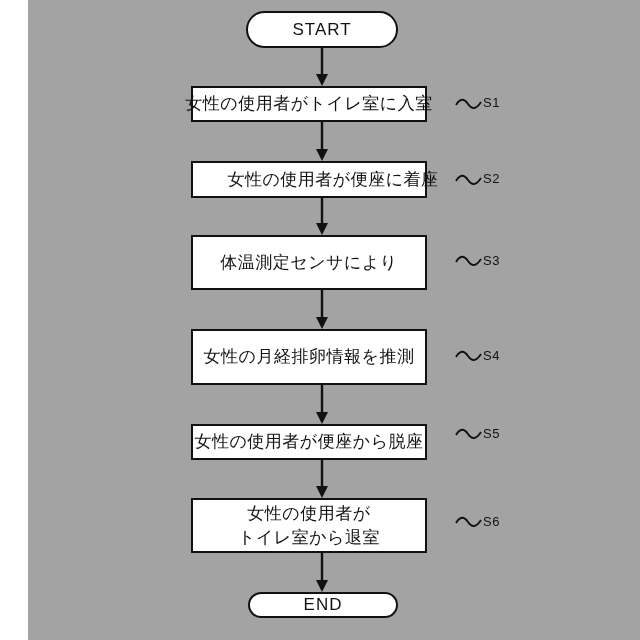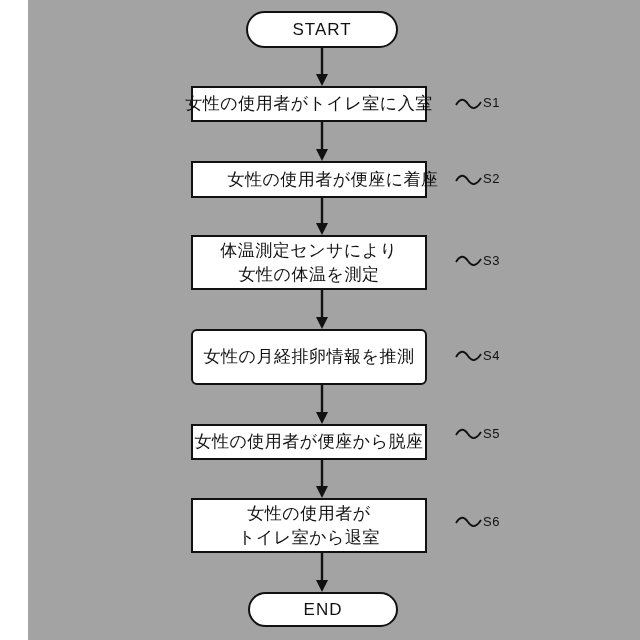--- a/index.html
+++ b/index.html
@@ -56,24 +56,24 @@
     font-size: 13px;
     line-height: 22px;
     letter-spacing: 0.5px;
     color: #111111;
   }
   
   .pos-start { top: 11px;  height: 37px; }
   .pos-s1    { top: 86px;  height: 36px; }
   .pos-s2    { top: 161px; height: 37px; padding-left: 48px; }
   .pos-s3    { top: 235px; height: 55px; }
-  .pos-s4    { top: 329px; height: 56px; border-radius: 6px; }
+  .pos-s4    { top: 329px; height: 56px; }
   .pos-s5    { top: 424px; height: 36px; }
   .pos-s6    { top: 498px; height: 55px; }
-  .pos-end   { top: 592px; height: 35px; left: 220px; width: 150px; border-radius: 18px; }
+  .pos-end   { top: 592px; height: 26px; left: 220px; width: 150px; border-radius: 18px; }
   .lpos-s1 { top: 92px; }
   .lpos-s2 { top: 168px; }
   .lpos-s3 { top: 250px; }
   .lpos-s4 { top: 345px; }
   .lpos-s5 { top: 423px; }
   .lpos-s6 { top: 511px; }
 </style>
 </head>
 <body>
 
@@ -127,21 +127,20 @@
   </div>
   <span class="step-label lpos-s1">S1</span>
 
   <div class="node process pos-s2">
     <span>女性の使用者が便座に着座</span>
   </div>
   <span class="step-label lpos-s2">S2</span>
 
   <div class="node process pos-s3">
     <span>体温測定センサにより</span>
-    <span>女性の体温を測定</span>
   </div>
   <span class="step-label lpos-s3">S3</span>
 
   <div class="node process pos-s4">
     <span>女性の月経排卵情報を推測</span>
   </div>
   <span class="step-label lpos-s4">S4</span>
 
   <div class="node process pos-s5">
     <span>女性の使用者が便座から脱座</span>

